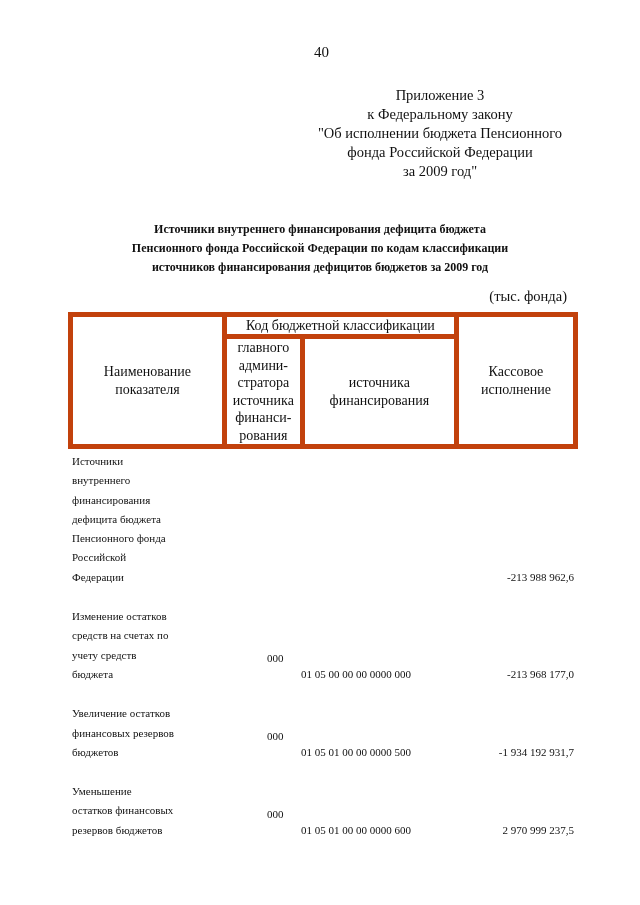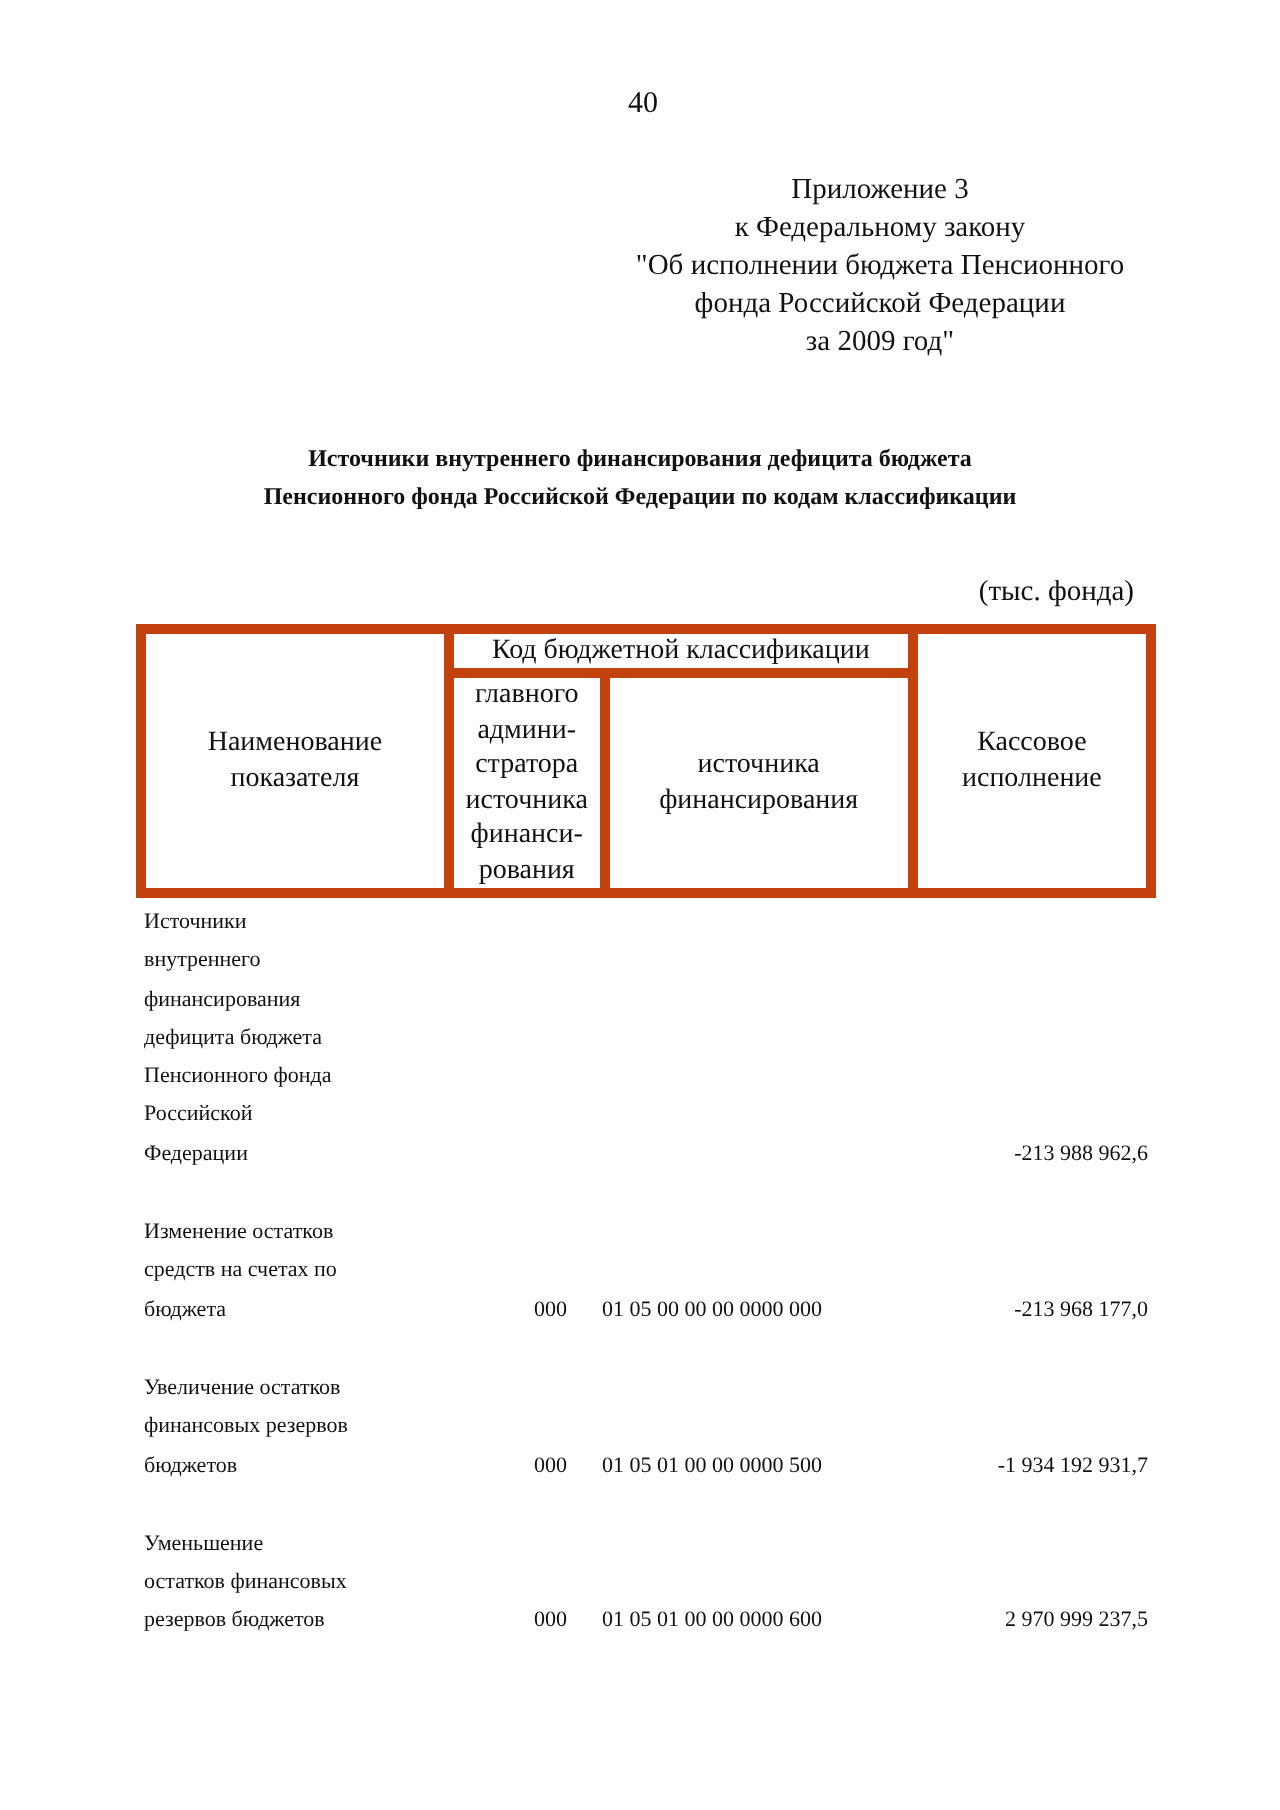--- a/index.html
+++ b/index.html
@@ -78,21 +78,21 @@
       line-height: 19.3px;
     }
     .row {
       position: relative;
       margin-bottom: 20px;
     }
     .row-name div { white-space: nowrap; }
     .row-admin {
       position: absolute;
       left: 195px;
-      bottom: 0;
+      bottom: 16px;
     }
     .row-code {
       position: absolute;
       left: 229px;
       bottom: 0;
       white-space: nowrap;
     }
     .row-value {
       position: absolute;
       right: 8px;
@@ -109,20 +109,21 @@
   <div>Приложение 3</div>
   <div>к Федеральному закону</div>
   <div>"Об исполнении бюджета Пенсионного</div>
   <div>фонда Российской Федерации</div>
   <div>за 2009 год"</div>
 </div>
 
 <div class="title">
   <div>Источники внутреннего финансирования дефицита бюджета</div>
   <div>Пенсионного фонда Российской Федерации по кодам классификации</div>
+  <div>источников финансирования дефицитов бюджетов за 2009 год</div>
 </div>
 
 <div class="units">(тыс. фонда)</div>
 
 <table class="header-table">
   <tbody>
       <tr>
     <td class="col-name" rowspan="2">
       <div>Наименование</div>
       <div>показателя</div>
@@ -163,20 +164,21 @@
     </div>
     <span class="row-admin"></span>
     <span class="row-code"></span>
     <span class="row-value">-213 988 962,6</span>
   </div>
 
   <div class="row">
     <div class="row-name">
       <div>Изменение остатков</div>
       <div>средств на счетах по</div>
+      <div>учету средств</div>
       <div>бюджета</div>
     </div>
     <span class="row-admin">000</span>
     <span class="row-code">01 05 00 00 00 0000 000</span>
     <span class="row-value">-213 968 177,0</span>
   </div>
 
   <div class="row">
     <div class="row-name">
       <div>Увеличение остатков</div>

